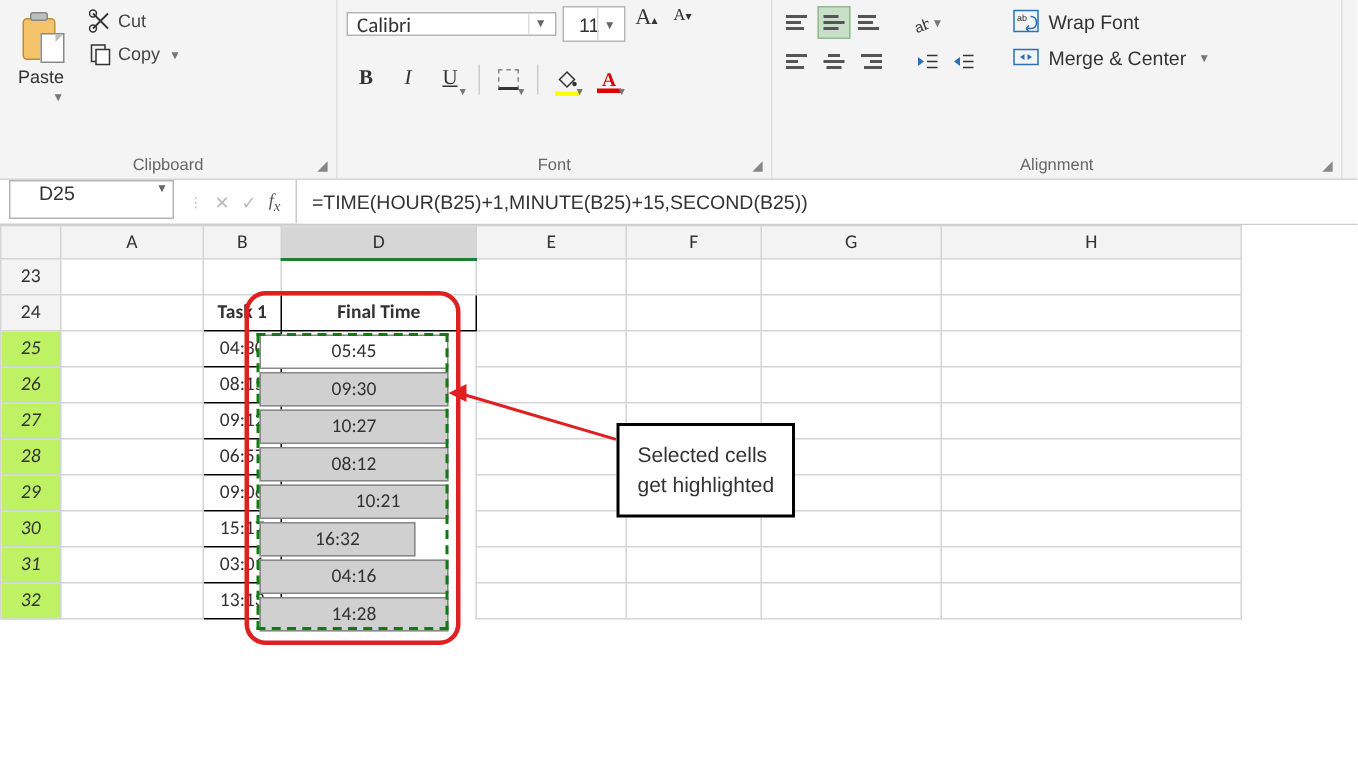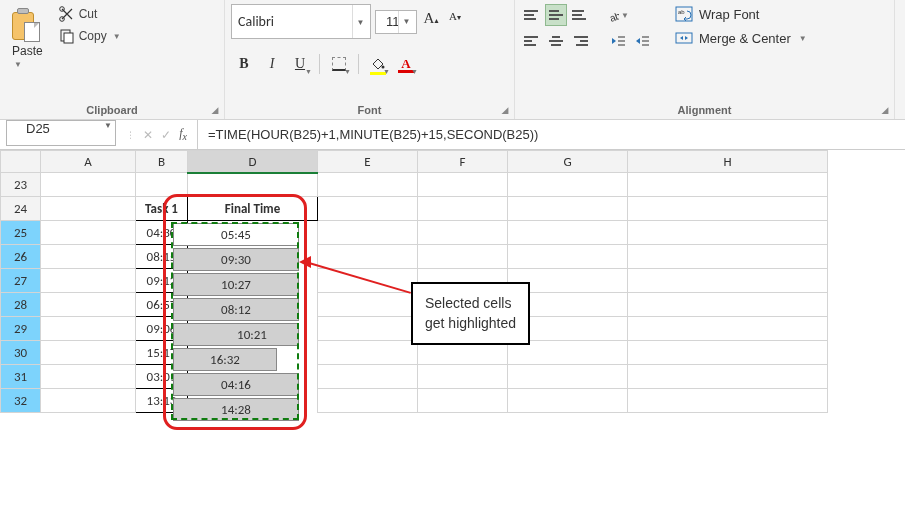--- a/index.html
+++ b/index.html
@@ -2,37 +2,37 @@
 <html><head>
 <meta charset="utf-8">
 <style>
   * { box-sizing: border-box; margin: 0; padding: 0; }
   body { font-family: "Segoe UI", Tahoma, sans-serif; font-size: 12px; background: #fff; color: #333; position: relative; width: 905px; height: 519px; overflow: hidden; }
 
   
   .ribbon { background: #f4f4f4; border-bottom: 1px solid #d4d4d4; height: 120px; display: flex; align-items: stretch; }
   .group { border-right: 1px solid #e0e0e0; padding: 4px 6px 0 6px; display: flex; flex-direction: column; justify-content: space-between; position: relative; }
   .group-body { display: flex; align-items: flex-start; gap: 6px; flex: 1; }
-  .group-label { text-align: center; font-size: 11px; color: #666; padding: 2px 0 3px; position: relative; font-weight: bold; }
+  .group-label { text-align: center; font-size: 11px; color: #666; padding: 2px 0 3px; position: relative; }
   .dlg-launcher { position: absolute; right: 2px; bottom: 2px; width: 14px; height: 14px; font-size: 9px; color: #888; display:flex; align-items:center; justify-content:center; cursor:pointer; }
 
   
-  .paste-btn { display:flex; flex-direction:column; align-items:flex-start; gap:2px; padding:4px 6px; cursor:pointer; }
+  .paste-btn { display:flex; flex-direction:column; align-items:flex-end; gap:2px; padding:4px 6px; cursor:pointer; }
   .paste-icon { width:28px; height:34px; position:relative; }
   .clipboard-shape { width:22px; height:28px; background:#f5c36a; border:1px solid #c08f2e; border-radius:3px; position:absolute; left:0; top:4px; }
   .clip-top { width:12px; height:6px; background:#bfbfbf; border:1px solid #888; border-radius:2px; position:absolute; left:5px; top:0; }
   .paper-shape { width:16px; height:20px; background:#fff; border:1px solid #888; position:absolute; right:0; bottom:0; }
   .paper-fold { width:0; height:0; border-top:5px solid #bbb; border-right:5px solid transparent; position:absolute; right:0; top:0;}
   .small-btns { display:flex; flex-direction:column; gap:2px; }
   .small-btn { display:flex; align-items:center; gap:4px; padding:2px 4px; cursor:pointer; font-size:12px; color:#444; }
   .small-dd { font-size:8px; color:#777; margin-left:2px; }
 
   
   .font-row1 { display:flex; gap:4px; align-items:center; margin-bottom:6px; }
-  .font-name { width:140px; height:35px; border:1px solid #b5b5b5; background:#fff; display:flex; align-items:center; padding:0 6px; font-family: Calibri, sans-serif; font-size:14px; color:#333; position:relative;}
+  .font-name { width:140px; height:16px; border:1px solid #b5b5b5; background:#fff; display:flex; align-items:center; padding:0 6px; font-family: Calibri, sans-serif; font-size:14px; color:#333; position:relative;}
   .font-size { width:42px; height:24px; border:1px solid #b5b5b5; background:#fff; display:flex; align-items:center; padding:0 10px; font-size:13px; position:relative;}
   .combo-dd { position:absolute; right:2px; top:0; bottom:0; width:16px; display:flex; align-items:center; justify-content:center; font-size:8px; color:#666; border-left:1px solid #ddd;}
   .aa-btn { width:20px; height:24px; display:flex; align-items:baseline; justify-content:center; font-family:"Times New Roman",serif; cursor:pointer; color:#333;}
   .font-row2 { display:flex; gap:2px; align-items:center;}
   .fmt-btn { width:26px; height:26px; display:flex; align-items:center; justify-content:center; font-size:14px; font-family:"Times New Roman",serif; cursor:pointer; color:#333; position:relative;}
   .fmt-btn .dd { font-size:7px; position:absolute; right:1px; bottom:1px; color:#777;}
   .underline-u { text-decoration: underline; }
   .vert-sep { width:1px; height:20px; background:#ccc; margin:0 4px;}
   .border-icon { width:14px; height:14px; border:1px dashed #888; border-bottom:2px solid #333;}
   .font-color-box { display:flex; flex-direction:column; align-items:center;}
@@ -56,21 +56,21 @@
   .fx-btns span { cursor:pointer; }
   .fx-label { font-style:italic; font-family:"Times New Roman",serif; color:#555; cursor:pointer;}
   .formula-input { flex:1; border:none; border-left:1px solid #ccc; padding:0 10px; font-size:13px; display:flex; align-items:center; background:#fff;}
 
   
   .sheet-wrap { position:absolute; top:150px; left:0; right:0; bottom:0; overflow:hidden; }
   .grid { border-collapse:collapse; table-layout:fixed; }
   .grid th, .grid td { border:1px solid #d4d4d4; font-size:13px; font-family: Calibri, sans-serif; height:24px; padding:0; background:#fff; }
   .grid thead th { background:#f3f3f3; color:#333; font-weight:normal; text-align:center; height:22px;}
   .grid .rowhdr { background:#f3f3f3; text-align:center; width:40px; color:#333;}
-  .grid .rowhdr.sel { background:#7dd3fc; font-weight:normal;}
+  .grid .rowhdr.sel { background:#bef264; font-weight:normal;font-style:italic;}
   .grid thead th.sel-col { background:#d6d6d6; border-bottom:2px solid #1a7f37;}
   .col-A{width:95px} .col-B{width:52px} .col-D{width:130px} .col-E{width:100px} .col-F{width:90px} .col-G{width:120px} .col-H{width:200px}
 
   .b-cell { text-align:center; border:1px solid #000 !important;}
   .b-cell.cut{border-top:1px solid #000 !important; border-bottom:1px solid #000 !important; border-left:1px solid #000 !important;}
   .d-cell { text-align:center; border:none !important; background:transparent !important; position:relative;}
   .hdr-b { font-weight:bold;}
   .corner { background:#f3f3f3; width:24px;}
 
   

